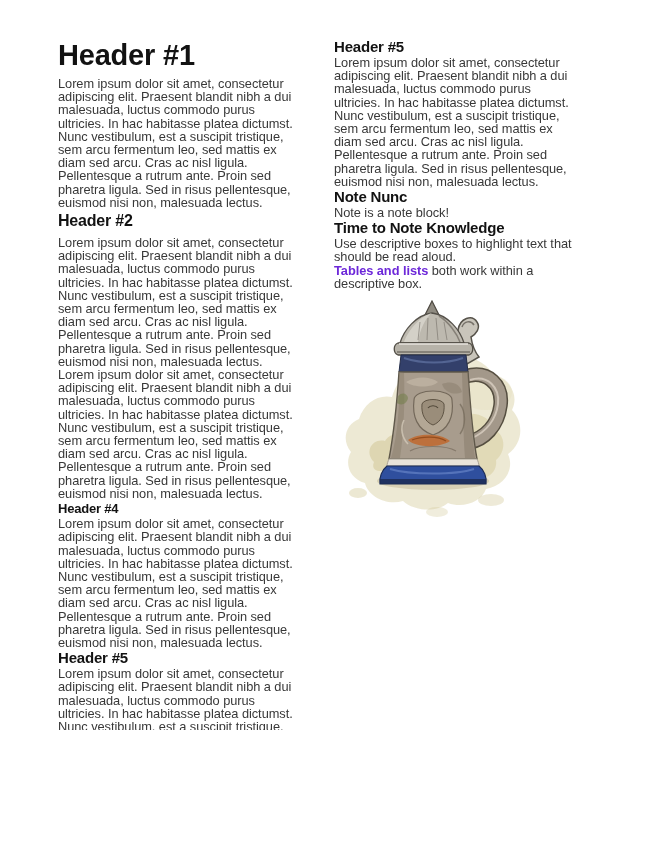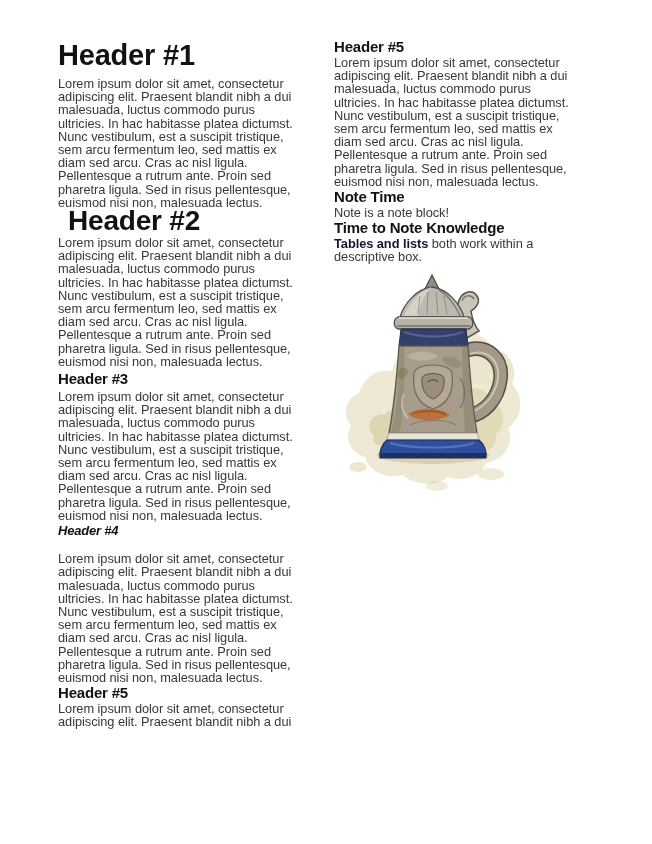--- a/index.html
+++ b/index.html
@@ -29,26 +29,26 @@
     color: #383838;
     white-space: pre-line;
     letter-spacing: -0.05px;
   }
   .hd {
     color: #121212;
     font-weight: bold;
     letter-spacing: -0.2px;
   }
   .hd1 { font-size: 29px;   line-height: 31px; margin: 4px 0 6px; }
-  .hd2 { font-size: 28px;   line-height: 21px; margin: 1px 10px 5px; }
+  .hd2 { font-size: 16px;   line-height: 21px; margin: 1px 0 5px; }
   .hd3 { font-size: 15px;   line-height: 16px; margin: 3px 0 3px; }
-  .hd4 { font-size: 13px;   line-height: 14px; margin: 2px 0 14px; font-style: italic; }
+  .hd4 { font-size: 13px;   line-height: 14px; margin: 2px 0 1px; }
   .hd5 { font-size: 15px; line-height: 13px; margin: 2px 0 3px; }
   .hd5-first { margin-top: 4px; }
-  .bold-inline { font-weight: bold; color: #0f172a; }
+  .bold-inline { font-weight: bold; color: #6d28d9; }
 
   .stein-svg {
     display: block;
     margin: 10px 0 0 6px;
   }
 </style>
 </head>
 <body>
 
 <div class="page">
@@ -71,21 +71,20 @@
 adipiscing elit. Praesent blandit nibh a dui
 malesuada, luctus commodo purus
 ultricies. In hac habitasse platea dictumst.
 Nunc vestibulum, est a suscipit tristique,
 sem arcu fermentum leo, sed mattis ex
 diam sed arcu. Cras ac nisl ligula.
 Pellentesque a rutrum ante. Proin sed
 pharetra ligula. Sed in risus pellentesque,
 euismod nisi non, malesuada lectus.</p>
 
-    <div class="hd hd3">Header #3</div>
     <p class="body-text">Lorem ipsum dolor sit amet, consectetur
 adipiscing elit. Praesent blandit nibh a dui
 malesuada, luctus commodo purus
 ultricies. In hac habitasse platea dictumst.
 Nunc vestibulum, est a suscipit tristique,
 sem arcu fermentum leo, sed mattis ex
 diam sed arcu. Cras ac nisl ligula.
 Pellentesque a rutrum ante. Proin sed
 pharetra ligula. Sed in risus pellentesque,
 euismod nisi non, malesuada lectus.</p>
@@ -121,24 +120,26 @@
 adipiscing elit. Praesent blandit nibh a dui
 malesuada, luctus commodo purus
 ultricies. In hac habitasse platea dictumst.
 Nunc vestibulum, est a suscipit tristique,
 sem arcu fermentum leo, sed mattis ex
 diam sed arcu. Cras ac nisl ligula.
 Pellentesque a rutrum ante. Proin sed
 pharetra ligula. Sed in risus pellentesque,
 euismod nisi non, malesuada lectus.</p>
 
-    <div class="hd hd5">Note Time</div>
+    <div class="hd hd5">Note Nunc</div>
     <p class="body-text">Note is a note block!</p>
 
     <div class="hd hd5">Time to Note Knowledge</div>
+    <p class="body-text">Use descriptive boxes to highlight text that
+should be read aloud.</p>
 
     <p class="body-text"><span class="bold-inline">Tables and lists</span><span> both work within a
 descriptive box.</span></p>
 
     <svg class="stein-svg" width="200" height="225" viewBox="0 0 200 225" role="img">
 
       <g>
         <path d="M90,58 C118,50 143,58 153,74 C171,80 179,96 172,110 C185,124 182,144 168,154
                  C175,170 164,186 146,189 C142,201 124,209 108,203 C96,213 74,211 63,201
                  C46,206 28,196 25,183 C10,179 4,164 11,152 C1,140 6,124 19,119

